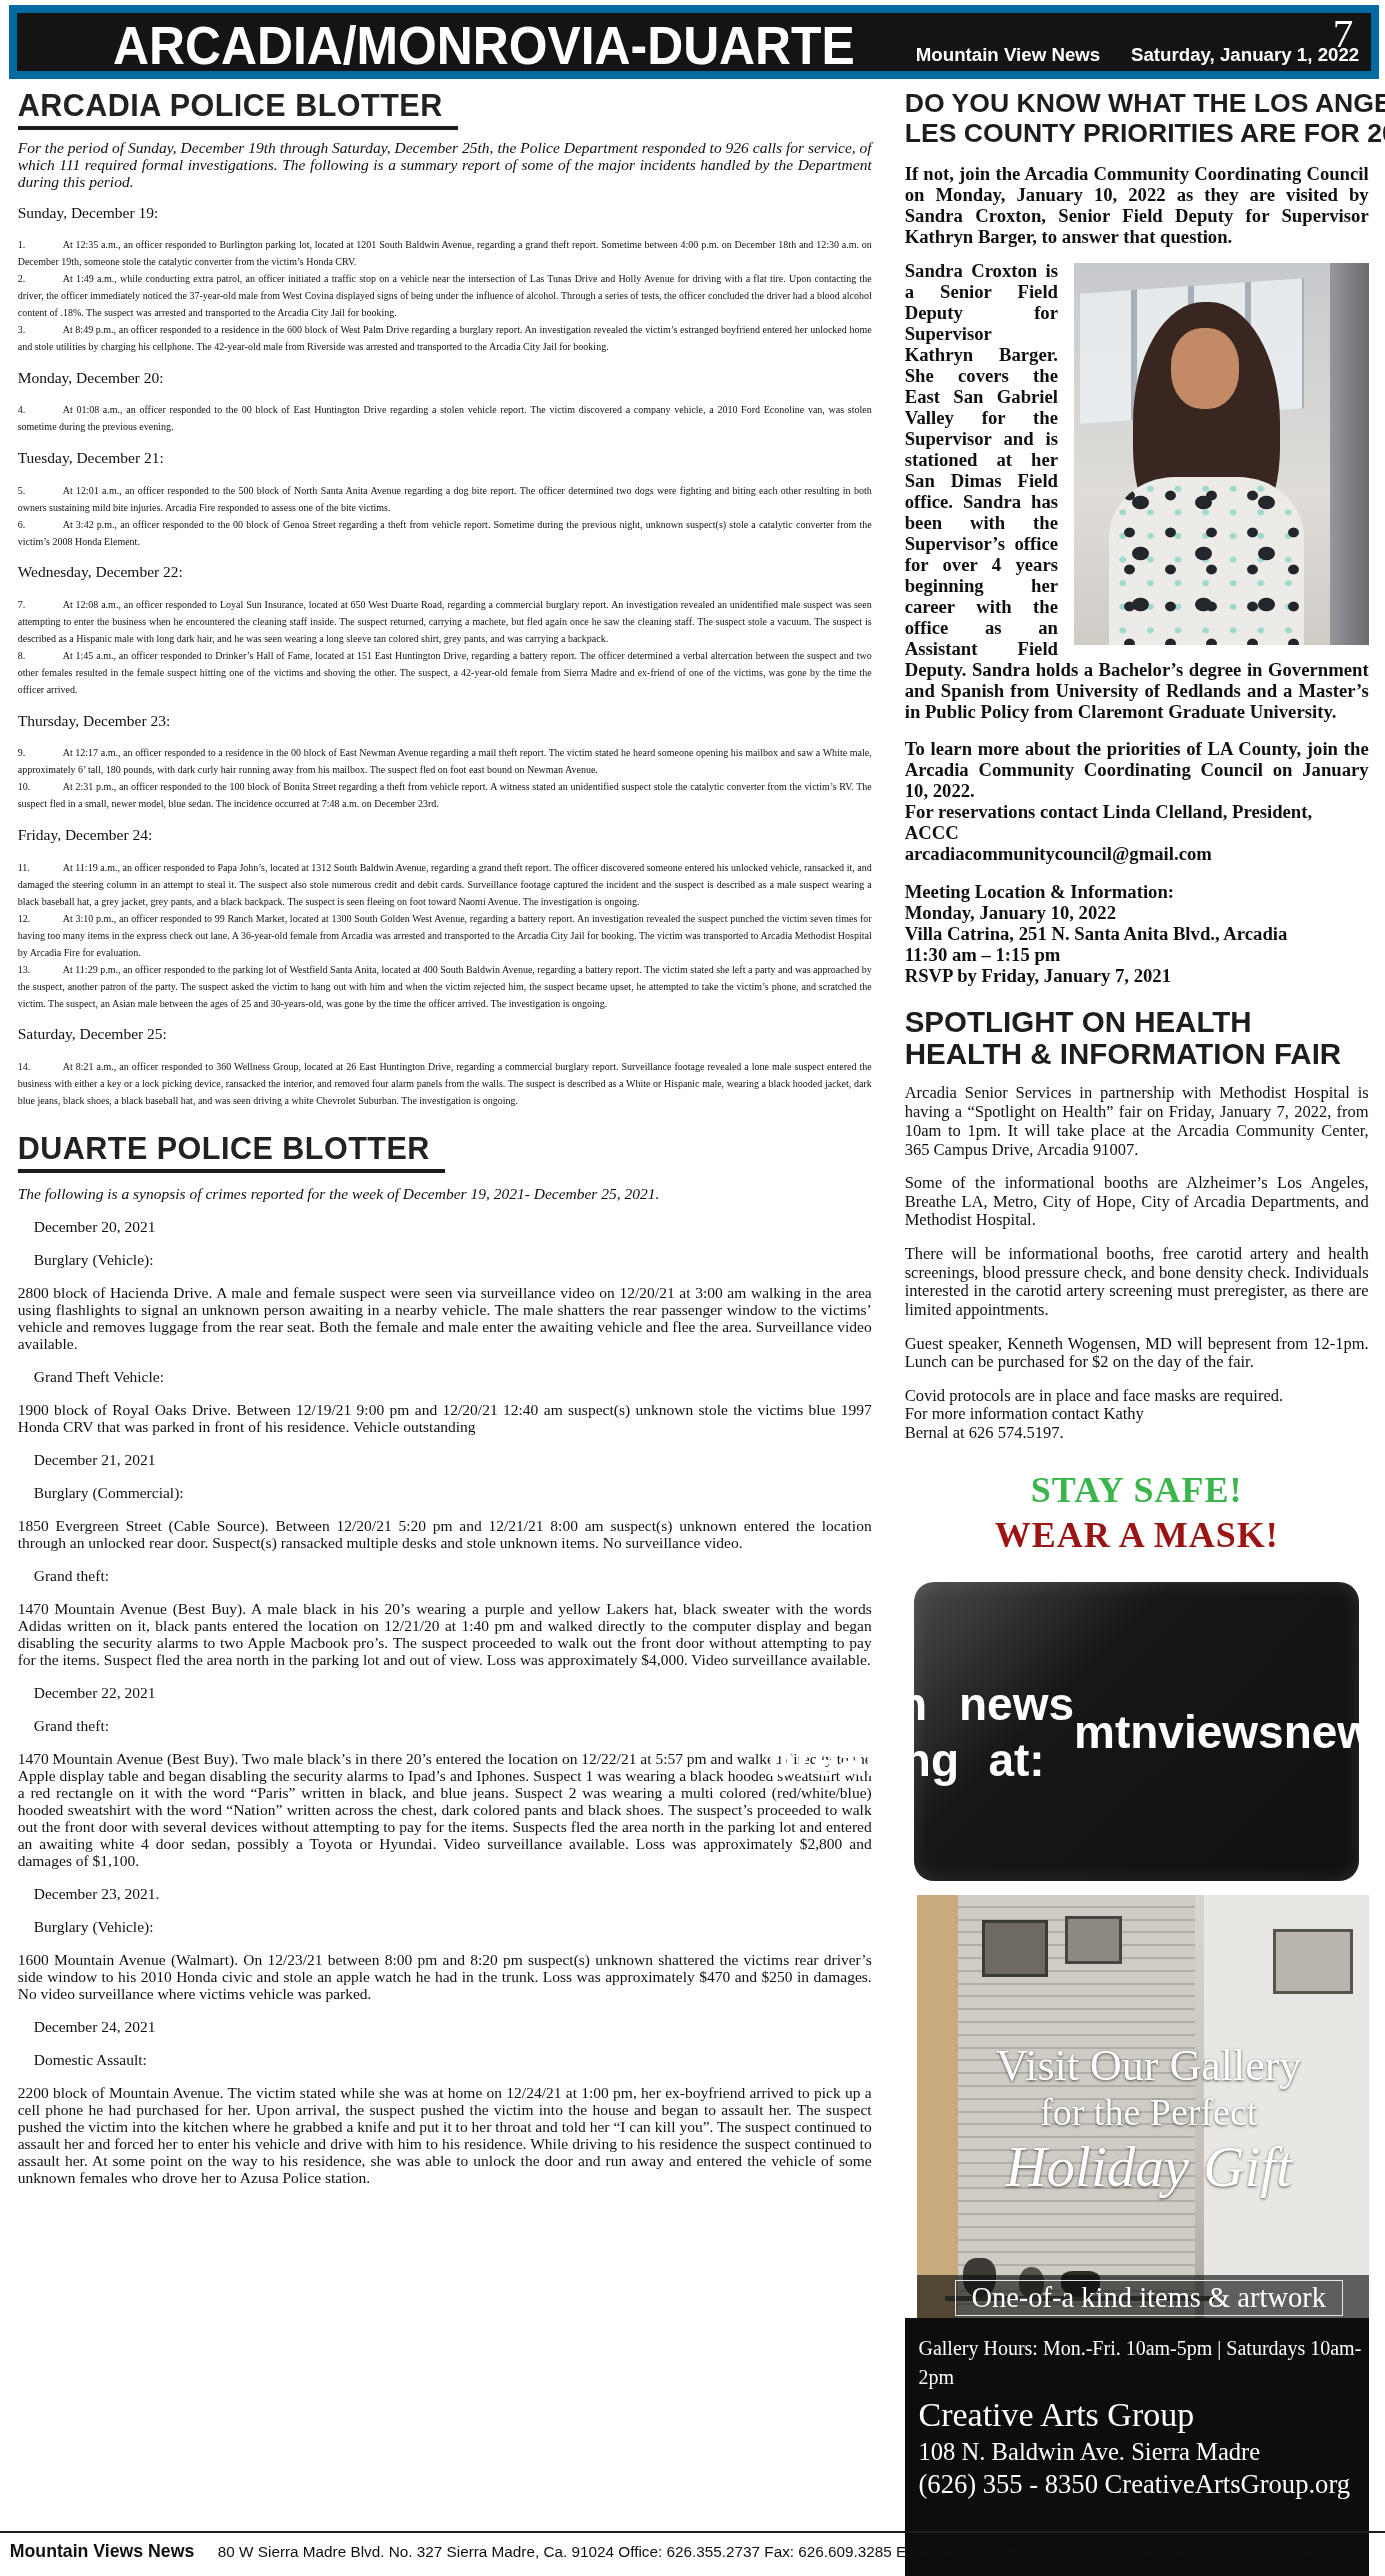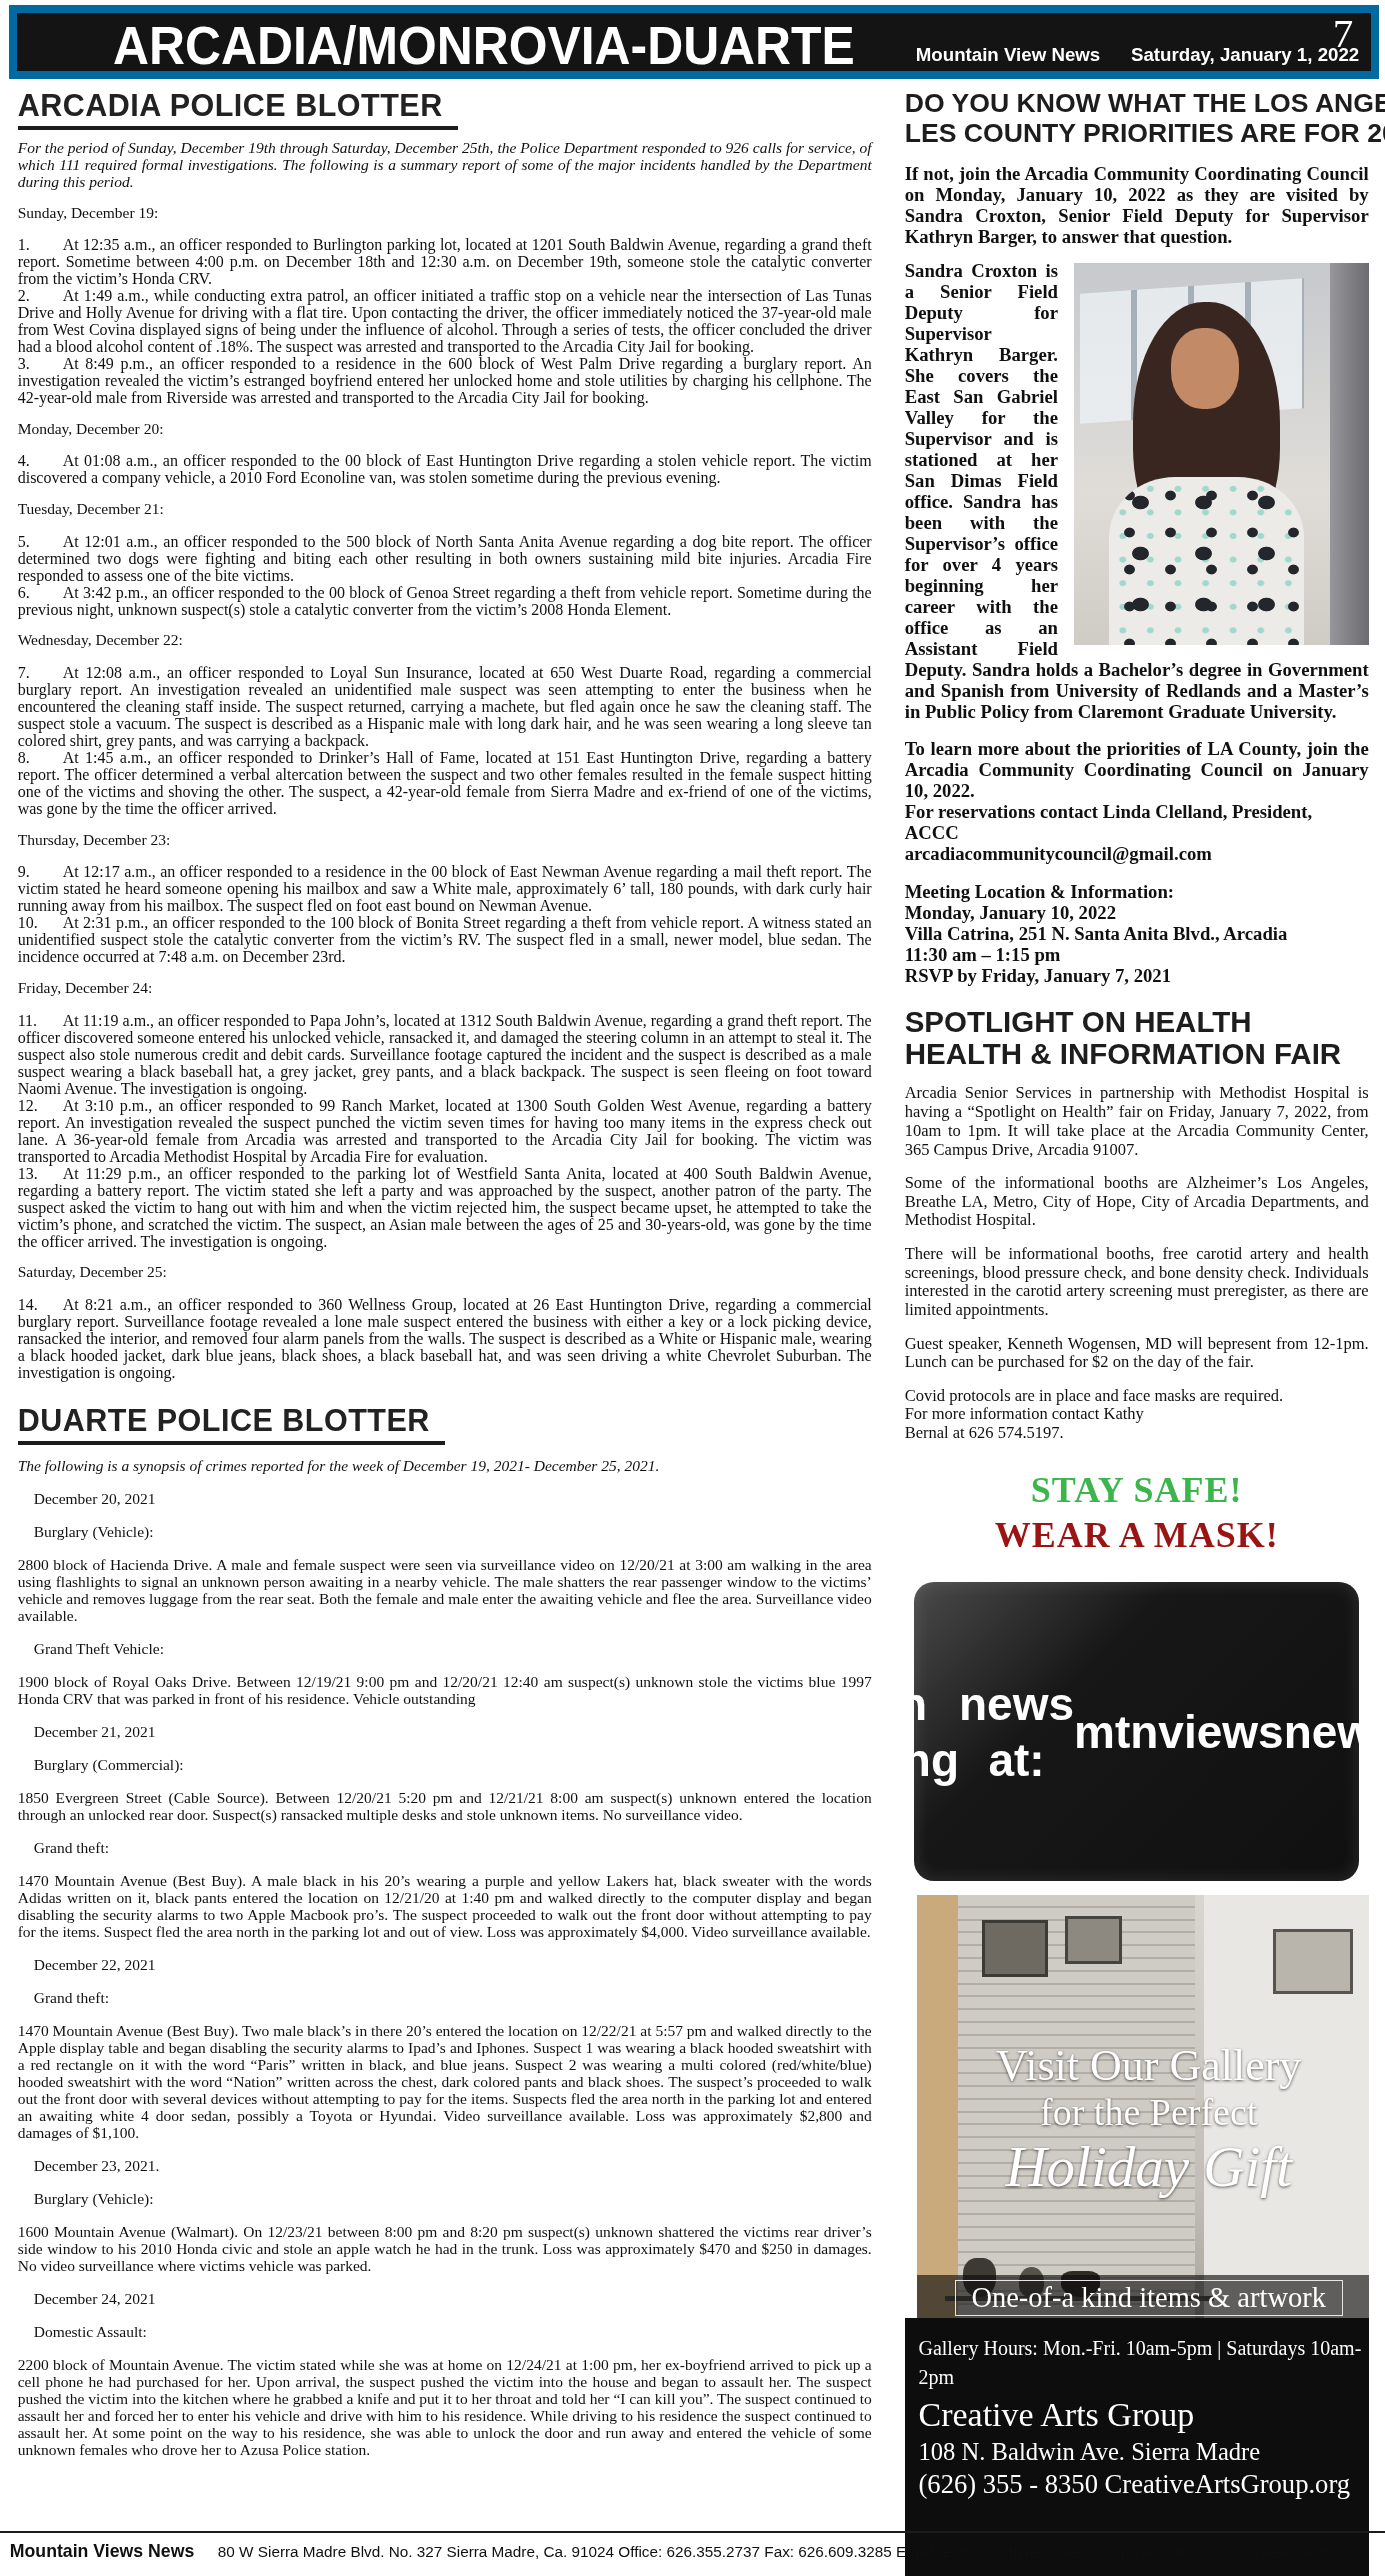--- a/index.html
+++ b/index.html
@@ -37,21 +37,21 @@
   .section-heading {
     font-family:"Liberation Sans", sans-serif; font-weight:bold; font-size:30.5px;
     color:#222; margin:0; display:inline-block; line-height:33px;
     border-bottom:4.9px solid #1c1c1c; padding:0 15.7px 3.9px 0; letter-spacing:0.5px;
   }
   .blot-intro {
     font-style:italic; font-size:15.5px; line-height:17px; text-align:justify;
     margin:8.9px 0 0 0;
   }
   .day-label { font-size:15.5px; line-height:17px; margin-top:13.8px; }
-  .blot-item { font-size:16px; line-height:17px; text-align:justify; margin:0; }
+  .blot-item { font-size:10px; line-height:17px; text-align:justify; margin:0; }
   .blot-item .num { display:inline-block; width:45px; }
 
   .duarte-wrap { margin-top:23.6px; }
   .du-intro { font-style:italic; font-size:15.5px; line-height:17px; margin:11.8px 0 0 0; }
   .du-block { margin-top:13.8px; }
   .du-line { font-size:15.5px; line-height:17px; margin:16px; }
   .du-text { font-size:15.5px; line-height:17px; text-align:justify; margin:0; }
 
   
   .rc-heading {

